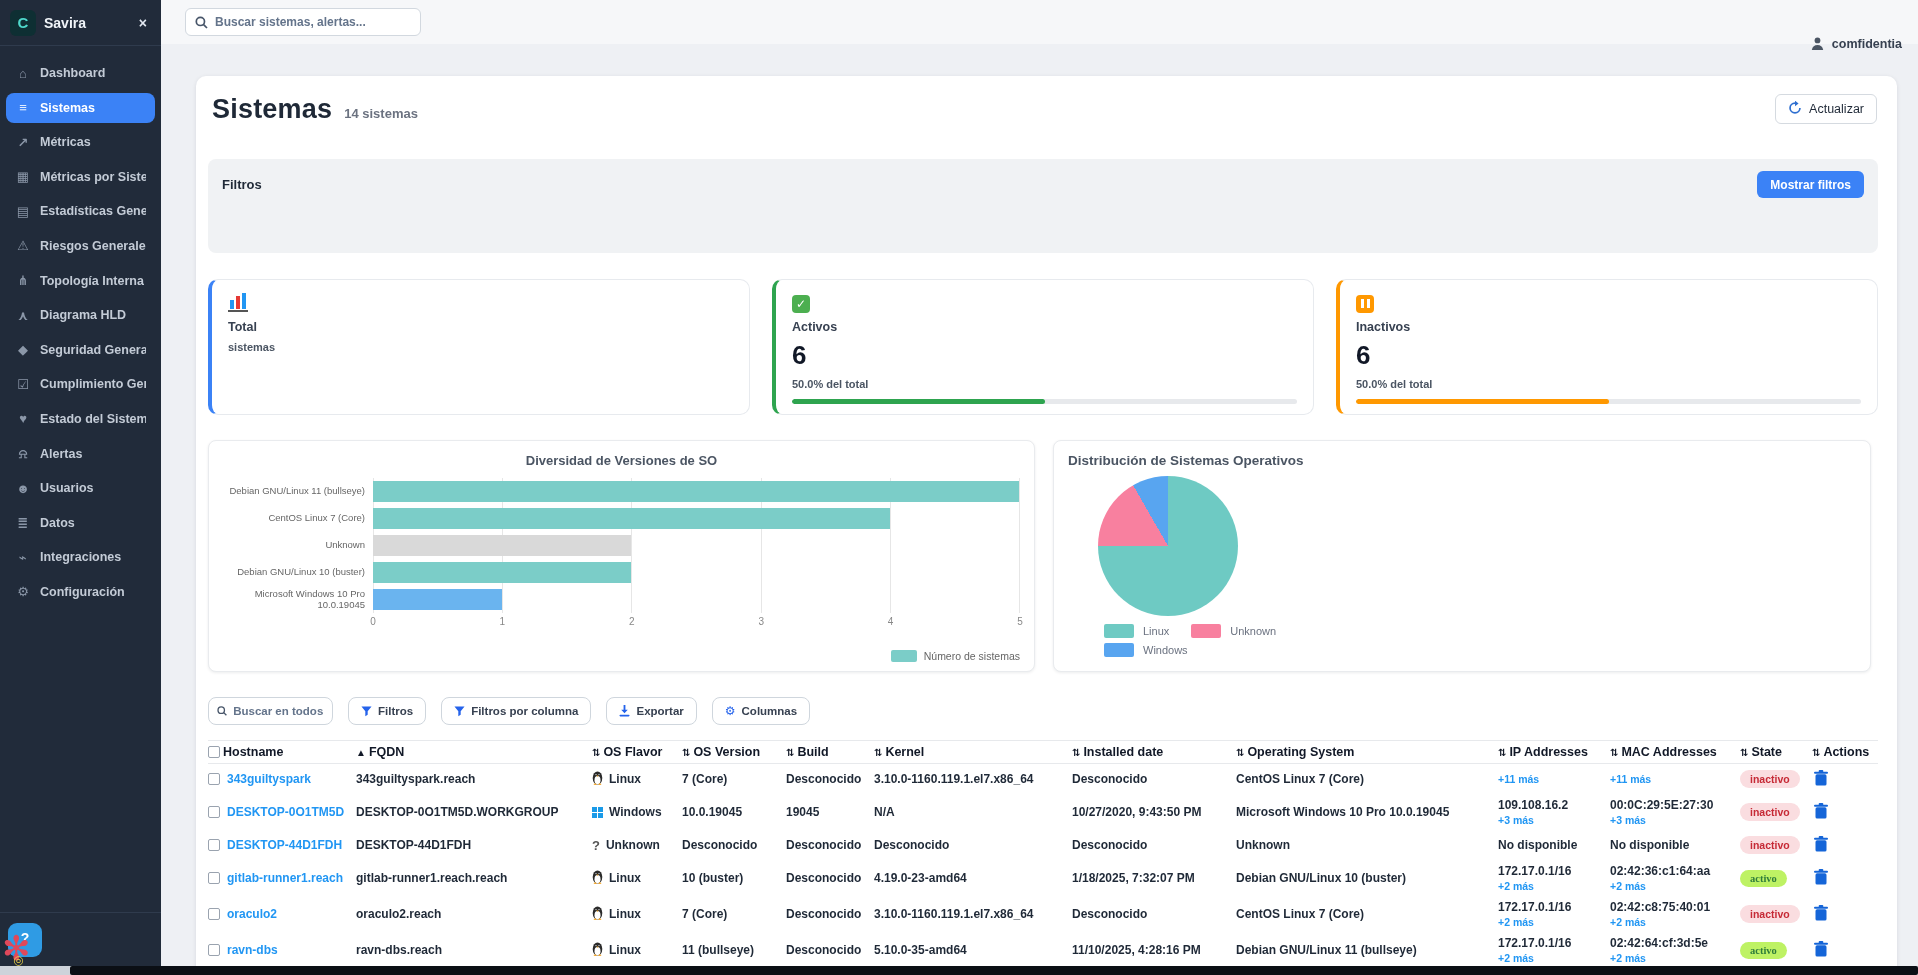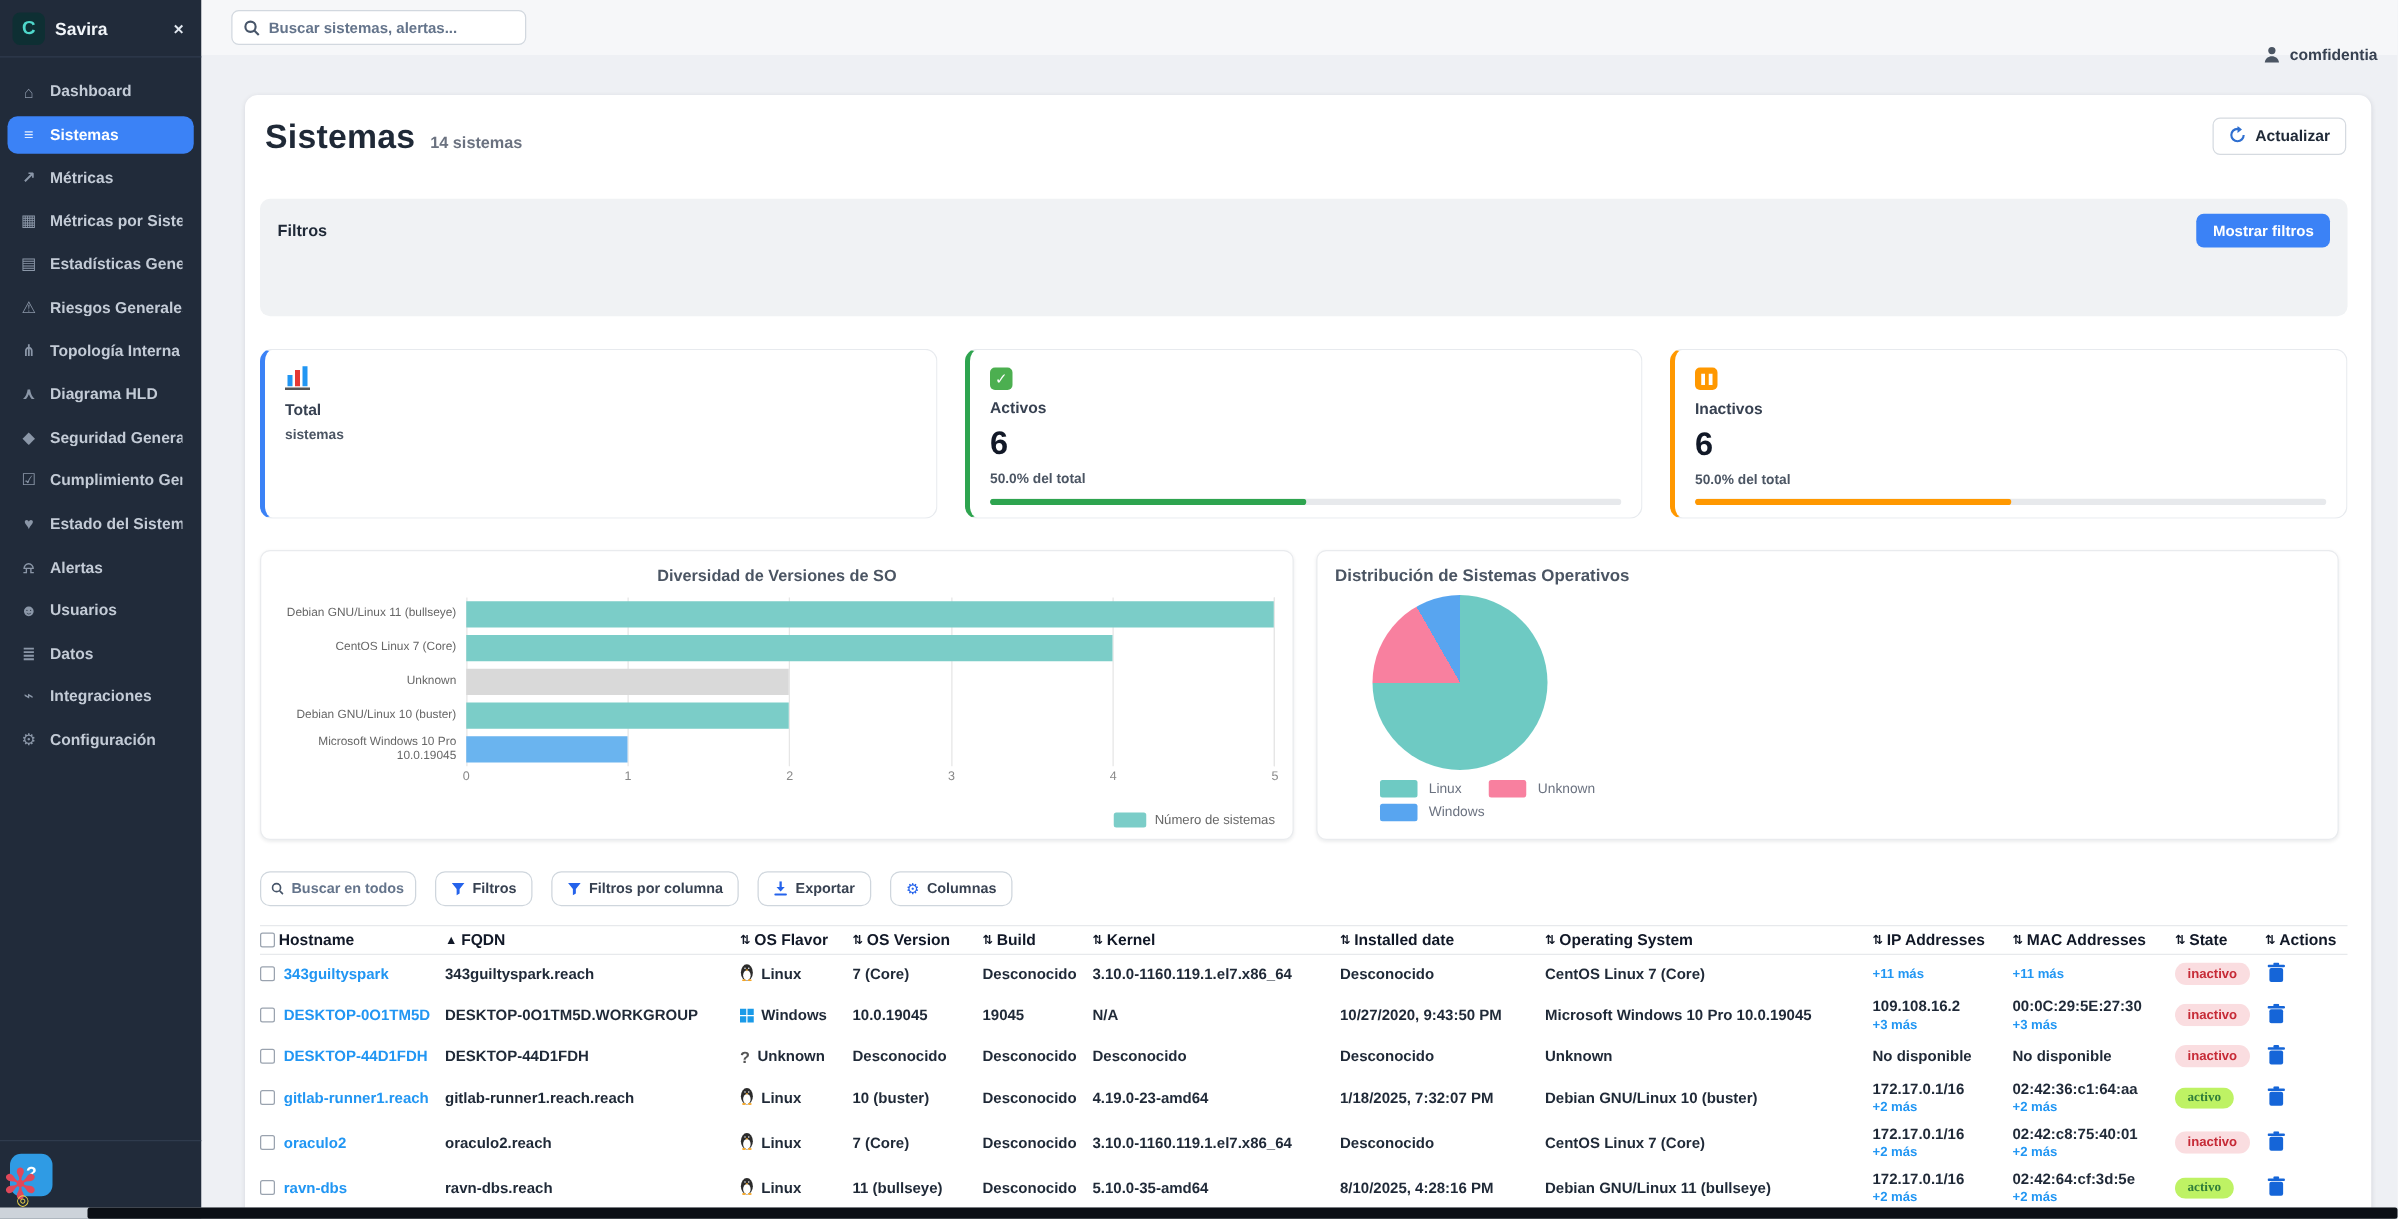--- a/index.html
+++ b/index.html
@@ -44,21 +44,21 @@
   #main { position:absolute; left:161px; top:44px; right:0; bottom:0; overflow:hidden; }
   #card { position:absolute; left:35px; top:32px; width:1701px; height:1300px; background:#fff;
     border-radius:10px; box-shadow:0 1px 4px rgba(16,24,40,.1); }
 
   .title-row { position:absolute; left:16px; right:20px; top:14px; height:38px;
     display:flex; align-items:center; gap:12px; }
   .pg-title { font-size:27px; font-weight:bold; color:#1f2937; letter-spacing:.2px; }
   .pg-count { font-size:13px; font-weight:bold; color:#6b7280; margin-top:8px; }
   .refresh-btn { margin-left:auto; display:flex; align-items:center; gap:7px; height:30px;
     padding:0 12px; background:#fff; border:1px solid #d5dae0; border-radius:6px;
-    font-size:12.5px; font-weight:bold; color:#1f2937; cursor:pointer; }
+    font-size:12.5px; font-weight:normal; color:#1f2937; cursor:pointer; }
 
   .filters { position:absolute; left:12px; right:19px; top:83px; height:94px;
     background:#f0f2f4; border-radius:8px; padding:12px 14px; }
   .filters-top { display:flex; align-items:center; }
   .filters-title { font-size:13px; font-weight:bold; color:#1f2937; }
   .show-filters-btn { margin-left:auto; background:#3b82f6; color:#fff; border:none; border-radius:6px;
     height:27px; padding:0 13px; font-family:inherit; font-size:12px; font-weight:bold; cursor:pointer; }
   .host-search { margin-top:13px; width:252px; height:30px; background:#fbfdfe; border:1px solid #c9d2da;
     border-radius:6px; padding:0 10px; font-family:inherit; font-size:11.5px; font-weight:bold; color:#334155; outline:none; }
   .host-search::placeholder { color:#6b7280; }
@@ -642,21 +642,21 @@
                   <circle cx="7" cy="3.6" r="0.6" fill="#fff"></circle>
                   <polygon points="4.5,4.5 6.5,4.5 5.5,5.9" fill="#f6a623"></polygon>
                   <ellipse cx="3.2" cy="13.2" rx="1.6" ry="0.8" fill="#f6a623"></ellipse>
                   <ellipse cx="7.8" cy="13.2" rx="1.6" ry="0.8" fill="#f6a623"></ellipse>
                 </svg></span>
               <span>Linux</span>
             </div>
             <div class="cell">11 (bullseye)</div>
             <div class="cell">Desconocido</div>
             <div class="cell">5.10.0-35-amd64</div>
-            <div class="cell">8/10/2025, 4:28:16 PM</div>
+            <div class="cell">11/10/2025, 4:28:16 PM</div>
             <div class="cell">Debian GNU/Linux 11 (bullseye)</div>
             <div class="cell stack">
               <span>172.17.0.1/16</span>
               <span class="more-link">+2 más</span>
             </div>
             <div class="cell stack">
               <span>02:42:64:cf:3d:5e</span>
               <span class="more-link">+2 más</span>
             </div>
             <div class="cell"><span class="pill active">activo</span></div>

